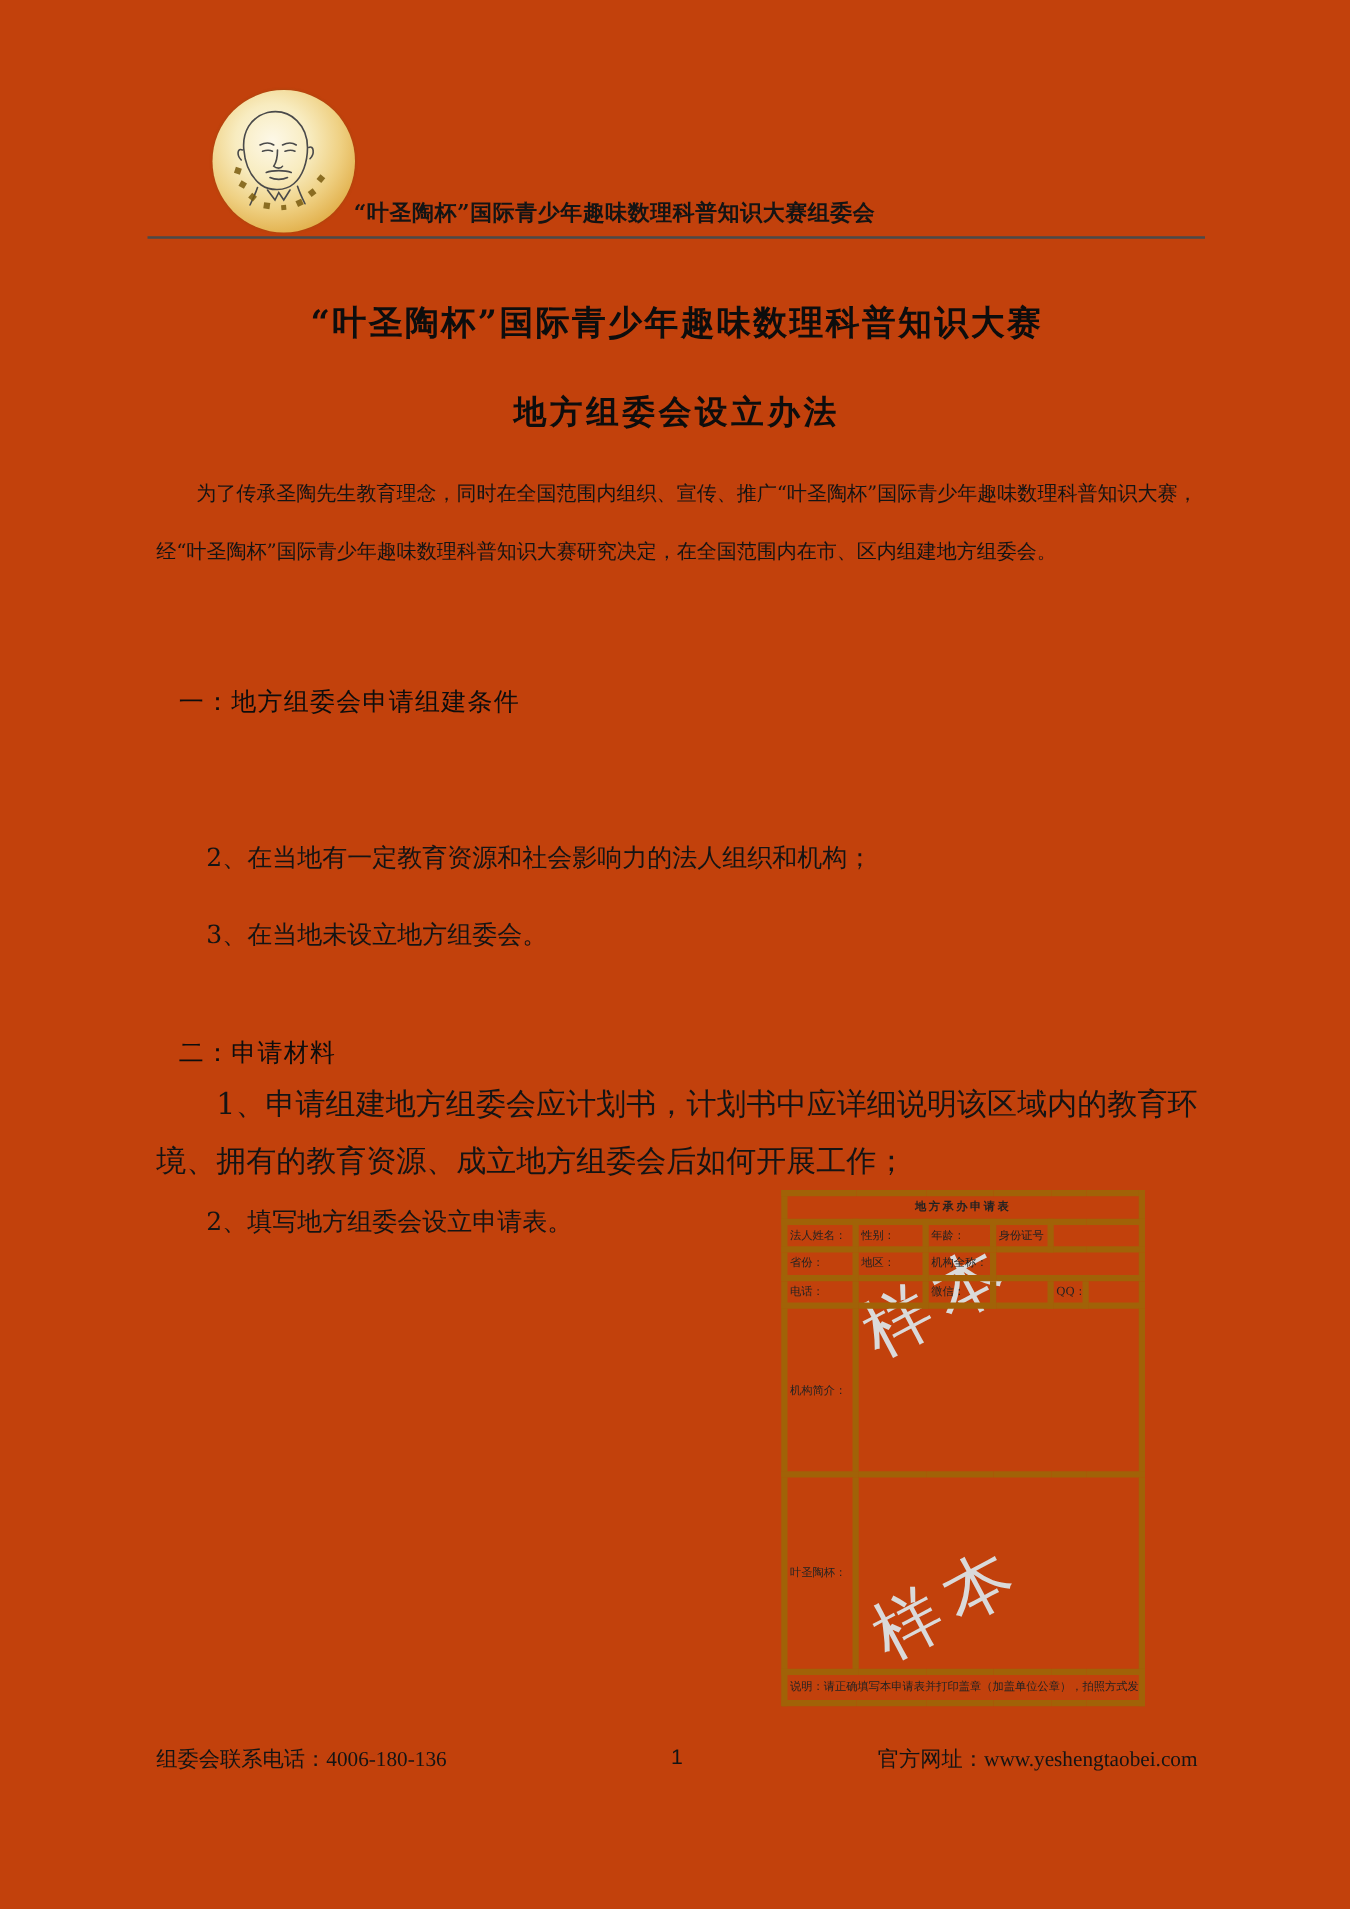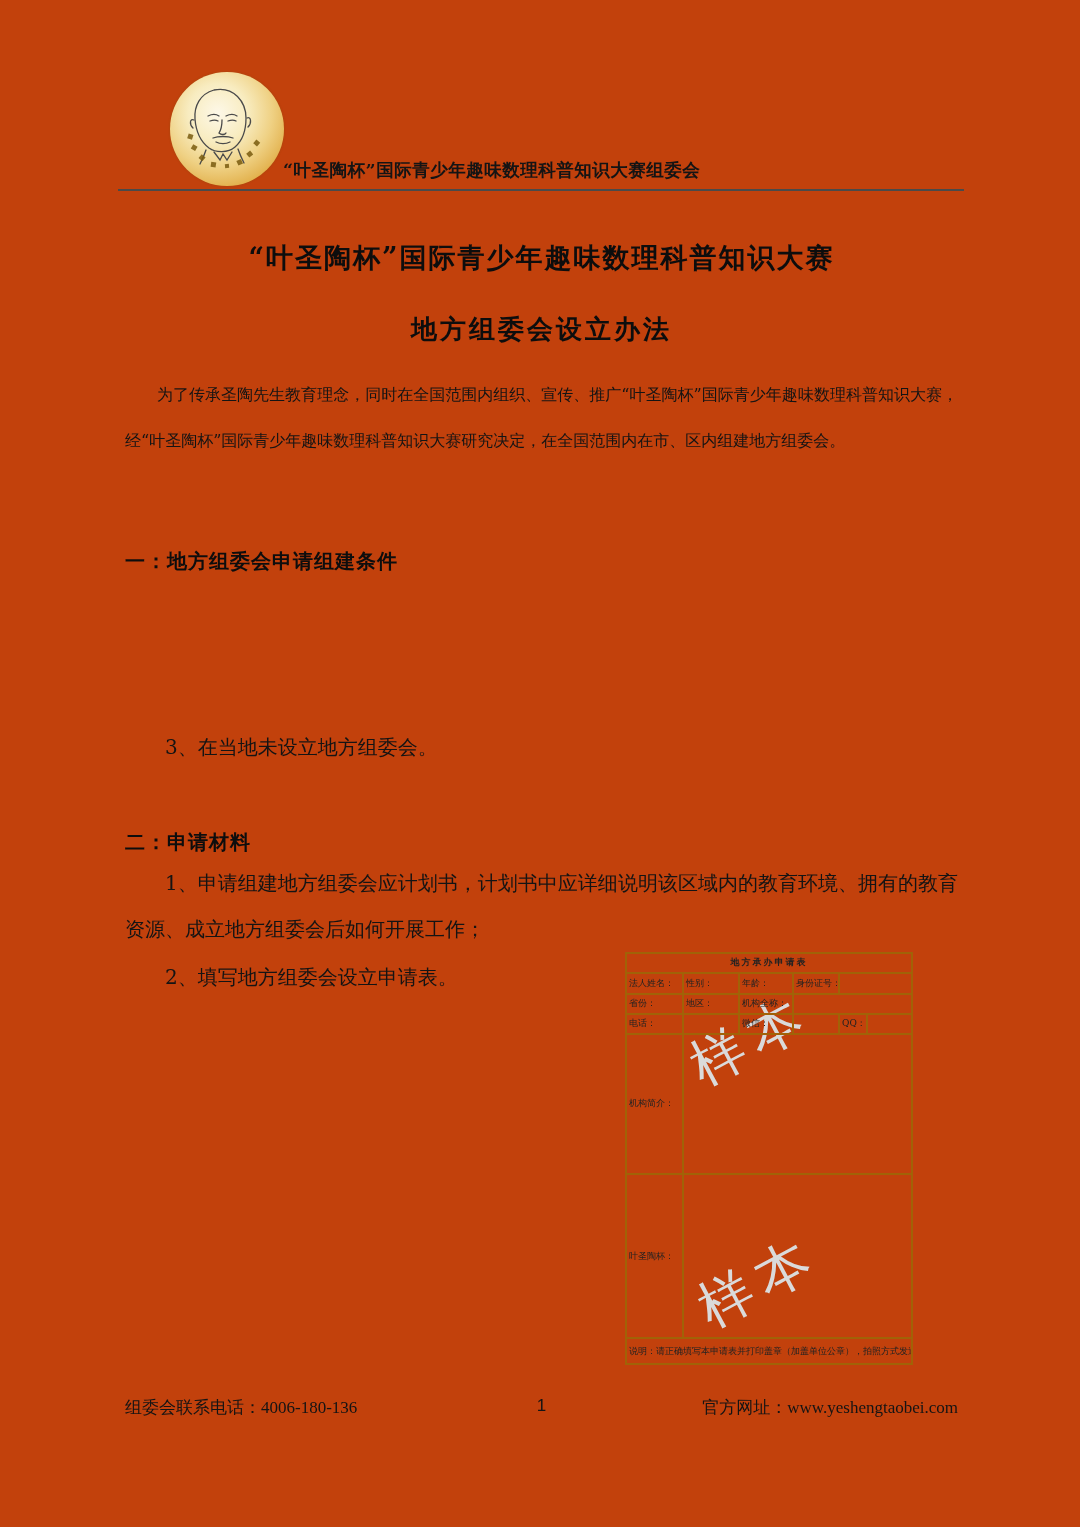--- a/index.html
+++ b/index.html
@@ -36,49 +36,49 @@
   .doc-title-2{
     position:absolute;left:125px;right:122px;top:312px;
     text-align:center;font-size:26px;font-weight:bold;letter-spacing:3px;color:#0d0d0d;
   }
   
   .intro{
     position:absolute;left:125px;right:122px;top:372px;
     font-size:16px;line-height:46px;text-align:justify;text-indent:2em;color:#141414;
   }
   .sec-heading{
-    position:absolute;left:125px;right:122px;
-    font-size:20px;font-weight:bold;color:#0d0d0d;letter-spacing:1px;
+    position:absolute;left:143px;right:122px;
+    font-size:20px;font-weight:normal;color:#0d0d0d;letter-spacing:1px;
   }
   .list-item{
     position:absolute;left:125px;right:122px;
     font-size:20px;color:#141414;padding-left:40px;box-sizing:border-box;
   }
   .para-item{
     position:absolute;left:125px;right:122px;
-    font-size:20px;line-height:46px;text-align:justify;text-indent:2em;color:#141414;
+    font-size:24px;line-height:46px;text-align:justify;text-indent:2em;color:#141414;
   }
   
   .form-wrap{
     position:absolute;left:625px;top:952px;width:286px;height:413px;
   }
   .form-watermark{
     position:absolute;z-index:0;
     font-size:54px;color:#dadada;letter-spacing:10px;
     transform:rotate(-28deg);white-space:nowrap;user-select:none;
   }
   .wm-1{left:62px;top:52px;}
   .wm-2{left:70px;top:294px;}
   table.app-form{
     position:relative;z-index:1;
     width:286px;height:413px;border-collapse:collapse;table-layout:fixed;
     border:1.5px solid #222;background:transparent;
   }
   table.app-form td{
-    border:2px solid #a16207;padding:1px 2px;
+    border:5px solid #a16207;padding:1px 2px;
     font-size:9px;color:#222;vertical-align:middle;
     overflow:hidden;white-space:nowrap;
   }
   td.form-title-cell{
     text-align:center;font-size:13px;font-weight:bold;letter-spacing:2px;color:#111;
   }
   td.big-label{font-size:10px;white-space:normal;}
   td.note-cell{
     font-size:5.5px;line-height:1.6;white-space:normal;vertical-align:top;color:#222;
     padding:1px 3px;
@@ -136,20 +136,21 @@
   </div>
   <div class="org-line">“叶圣陶杯”国际青少年趣味数理科普知识大赛组委会</div>
   <div class="header-rule"></div>
 
   <div class="doc-title-1">“叶圣陶杯”国际青少年趣味数理科普知识大赛</div>
   <div class="doc-title-2">地方组委会设立办法</div>
 
   <div class="intro">为了传承圣陶先生教育理念，同时在全国范围内组织、宣传、推广“叶圣陶杯”国际青少年趣味数理科普知识大赛，经“叶圣陶杯”国际青少年趣味数理科普知识大赛研究决定，在全国范围内在市、区内组建地方组委会。</div>
 
   <div class="sec-heading" style="top:548px;">一：地方组委会申请组建条件</div>
+  <div class="list-item" style="top:673px;">2、在当地有一定教育资源和社会影响力的法人组织和机构；</div>
   <div class="list-item" style="top:734px;">3、在当地未设立地方组委会。</div>
 
   <div class="sec-heading" style="top:808px;margin-top:21px;">二：申请材料</div>
   <div class="para-item" style="top:860px;">1、申请组建地方组委会应计划书，计划书中应详细说明该区域内的教育环境、拥有的教育资源、成立地方组委会后如何开展工作；</div>
   <div class="list-item" style="top:964px;">2、填写地方组委会设立申请表。</div>
 
   <div class="form-wrap">
     <div class="form-watermark wm-1">样本</div>
     <div class="form-watermark wm-2">样本</div>
     <table class="app-form">

